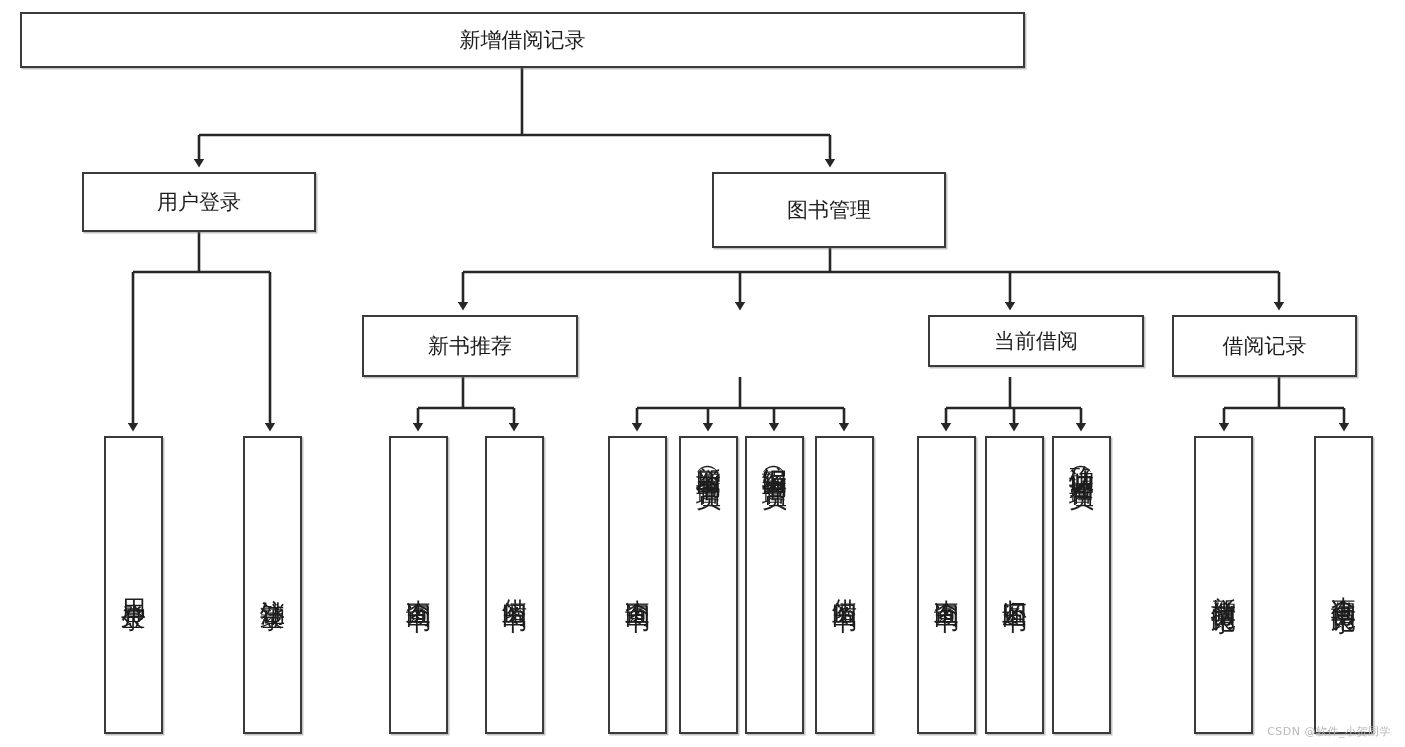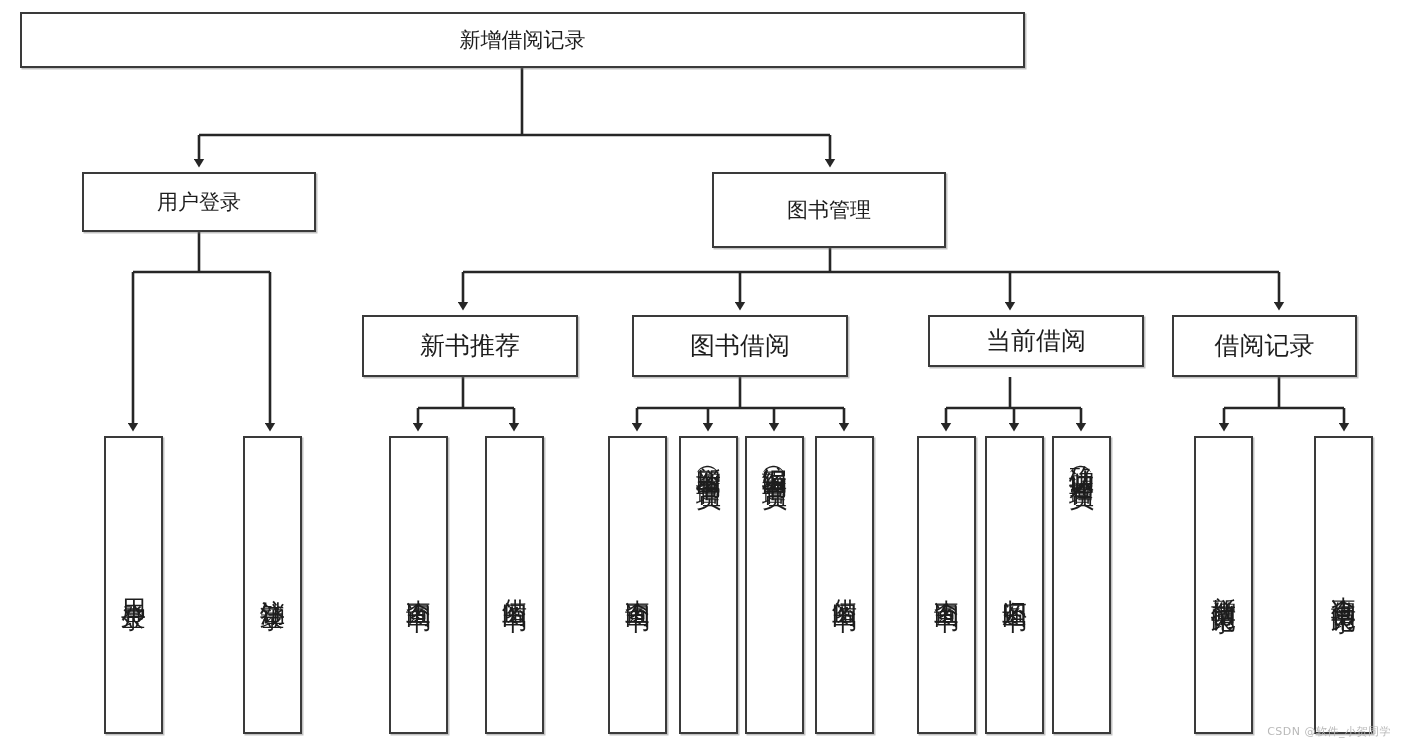--- a/index.html
+++ b/index.html
@@ -35,21 +35,21 @@
     box-shadow: 1.5px 1.5px 0 rgba(120,120,120,0.45);
   }
   .node-label {
     color: #1d1d1d;
     text-align: center;
     line-height: 1.05;
     white-space: nowrap;
   }
   .lvl0 .node-label { font-size: 21px; }
   .lvl1 .node-label { font-size: 21px; }
-  .lvl2 .node-label { font-size: 25px; font-family: Liberation Serif, serif; }
+  .lvl2 .node-label { font-size: 21px; font-family: Liberation Serif, serif; }
   .leaf .node-label {
     writing-mode: vertical-rl;
     text-orientation: upright;
     font-size: 25px;
     letter-spacing: 3px;
     line-height: 1;
     white-space: normal;
     max-height: 268px;
     text-align: left;
   }
@@ -137,23 +137,20 @@
   <div class="node lvl1" style="left:82px; top:172px; width:234px; height:60px;">
     <span class="node-label">用户登录</span>
   </div>
   <div class="node lvl1" style="left:712px; top:172px; width:234px; height:76px;">
     <span class="node-label">图书管理</span>
   </div>
 
   <div class="node lvl2" style="left:362px; top:315px; width:216px; height:62px;">
     <span class="node-label">新书推荐</span>
   </div>
-  <div class="node lvl2" style="left:632px; top:315px; width:216px; height:62px;">
-    <span class="node-label">图书借阅</span>
-  </div>
   <div class="node lvl2" style="left:928px; top:315px; width:216px; height:52px;">
     <span class="node-label">当前借阅</span>
   </div>
   <div class="node lvl2" style="left:1172px; top:315px; width:185px; height:62px;">
     <span class="node-label">借阅记录</span>
   </div>
 
   <div class="node leaf center-text" style="left:104px; top:436px; width:59px; height:298px;">
     <span class="node-label">用户登录</span>
   </div>

